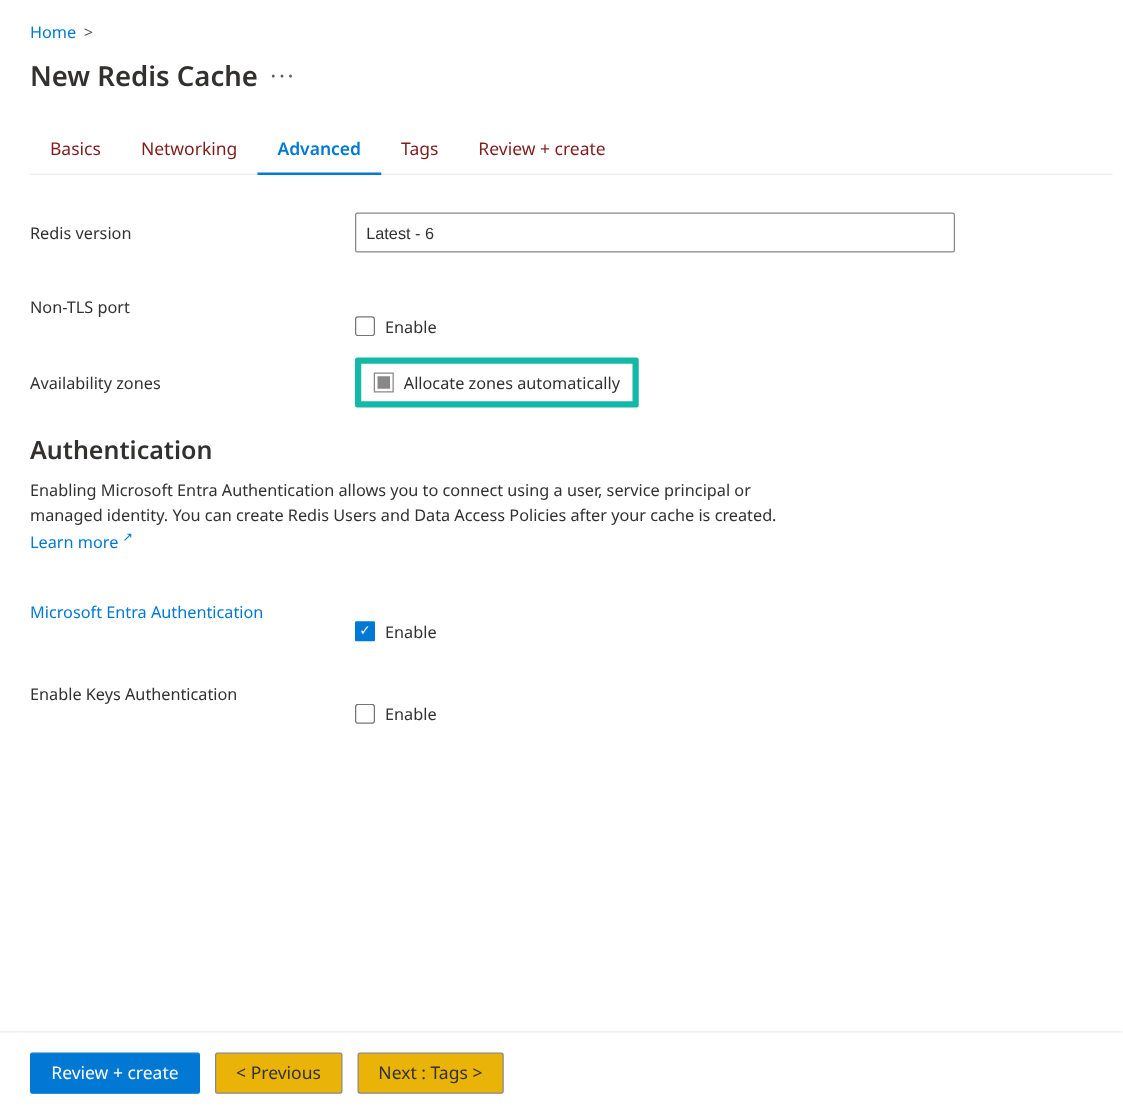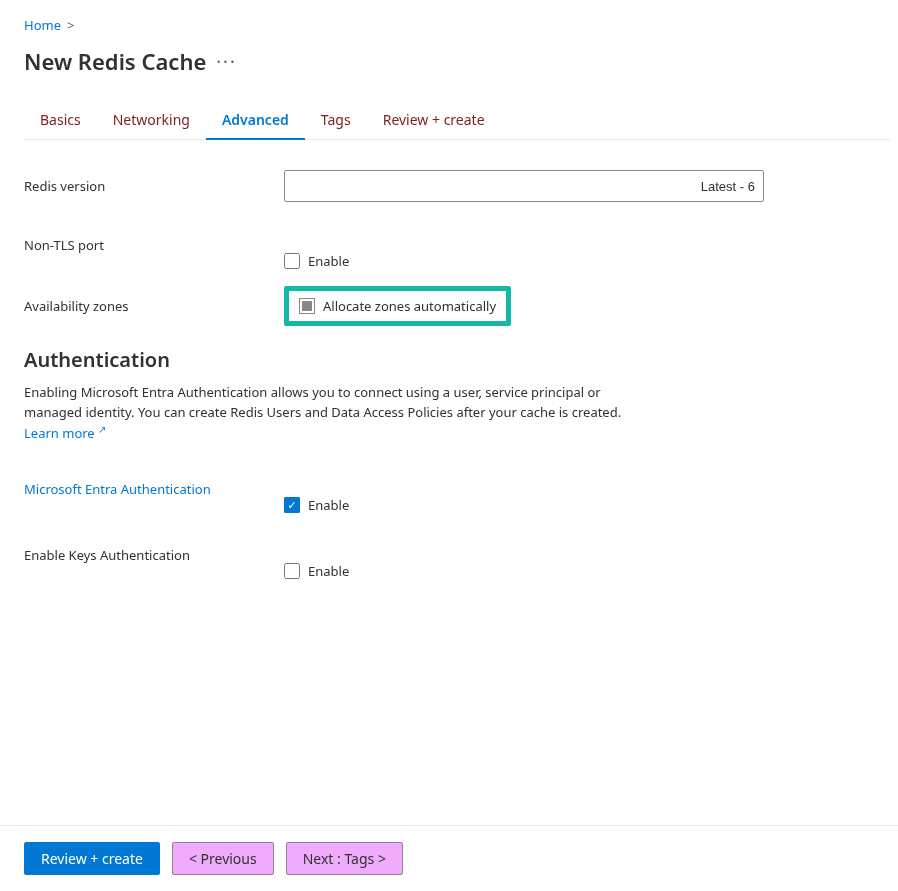--- a/index.html
+++ b/index.html
@@ -100,21 +100,20 @@
     }
     .text-input {
       width: 100%;
       height: 32px;
       border: 1px solid #8a8886;
       border-radius: 2px;
       padding: 0 8px;
       font-size: 13px;
       color: #323130;
       outline: none;
-      text-align: right;
     }
     
     .checkbox-row {
       display: flex;
       align-items: center;
       gap: 8px;
       margin-top: 32px;
     }
     .checkbox-native {
       width: 16px;
@@ -212,21 +211,21 @@
       background: #0078d4;
       color: #fff;
       border: 1px solid #0078d4;
       padding: 6px 16px;
       font-size: 14px;
       cursor: pointer;
       border-radius: 2px;
       font-family: inherit;
     }
     .btn-secondary {
-      background: #f0abfc;
+      background: #eab308;
       color: #323130;
       border: 1px solid #8a8886;
       padding: 6px 16px;
       font-size: 14px;
       cursor: pointer;
       border-radius: 2px;
       font-family: inherit;
     }
     .external-link-icon {
       font-size: 10px;

